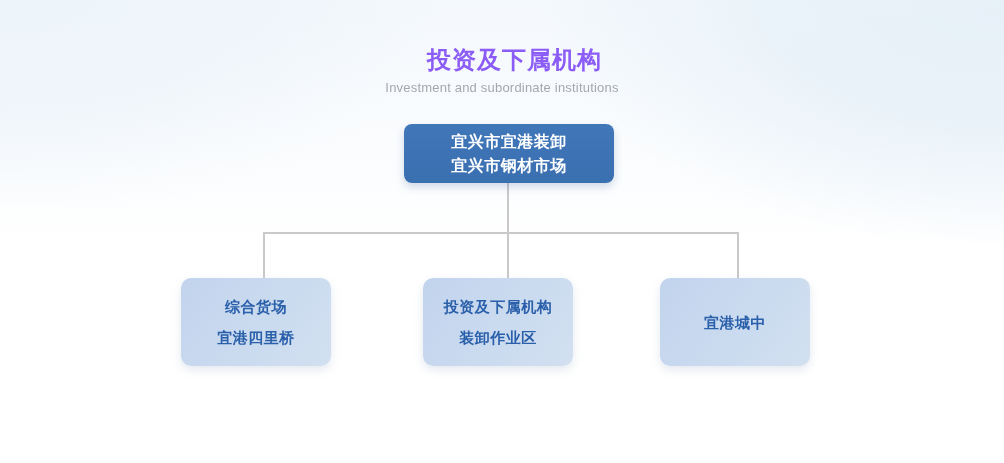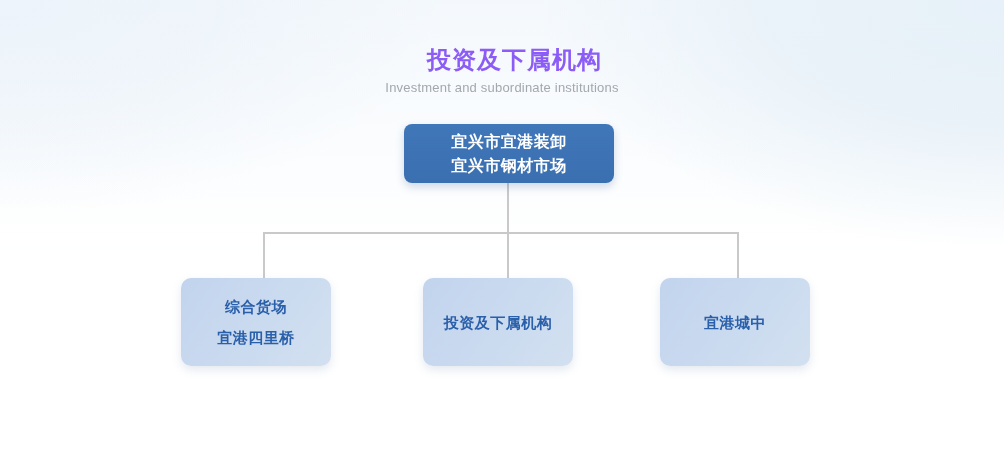--- a/index.html
+++ b/index.html
@@ -182,19 +182,20 @@
     <div class="line">宜兴市钢材市场</div>
   </div>
 
   <div class="node node-child child-1">
     <div class="line">综合货场</div>
     <div class="line">宜港四里桥</div>
   </div>
 
   <div class="node node-child child-2">
     <div class="line">投资及下属机构</div>
+    <div class="line">装卸作业区</div>
   </div>
 
   <div class="node node-child child-3">
     <div class="line">宜港城中</div>
   </div>
 
 </div>
 
 </body></html>

